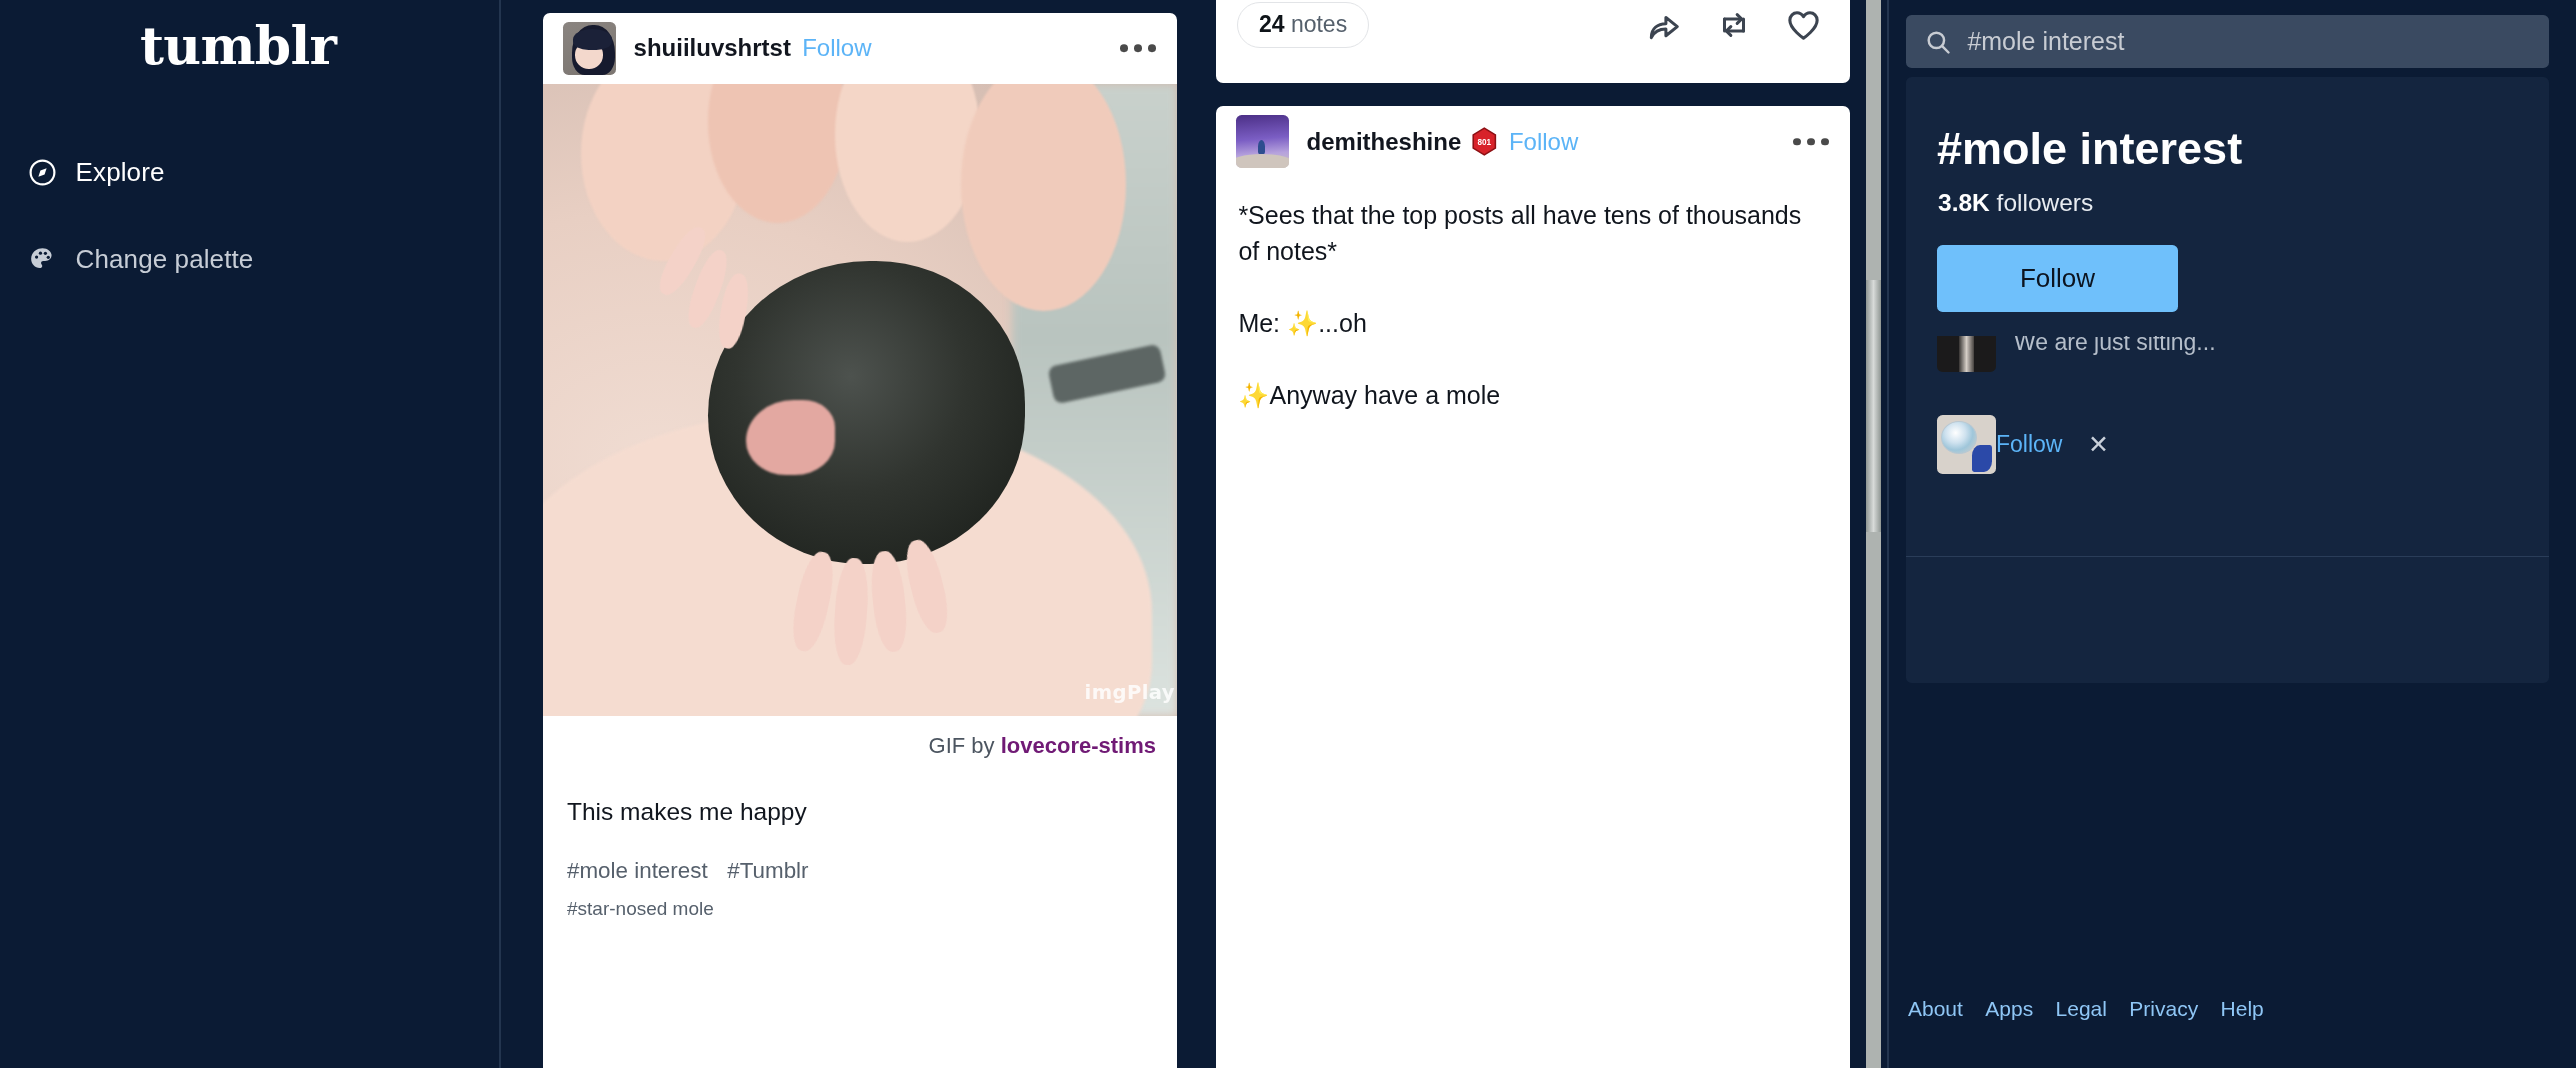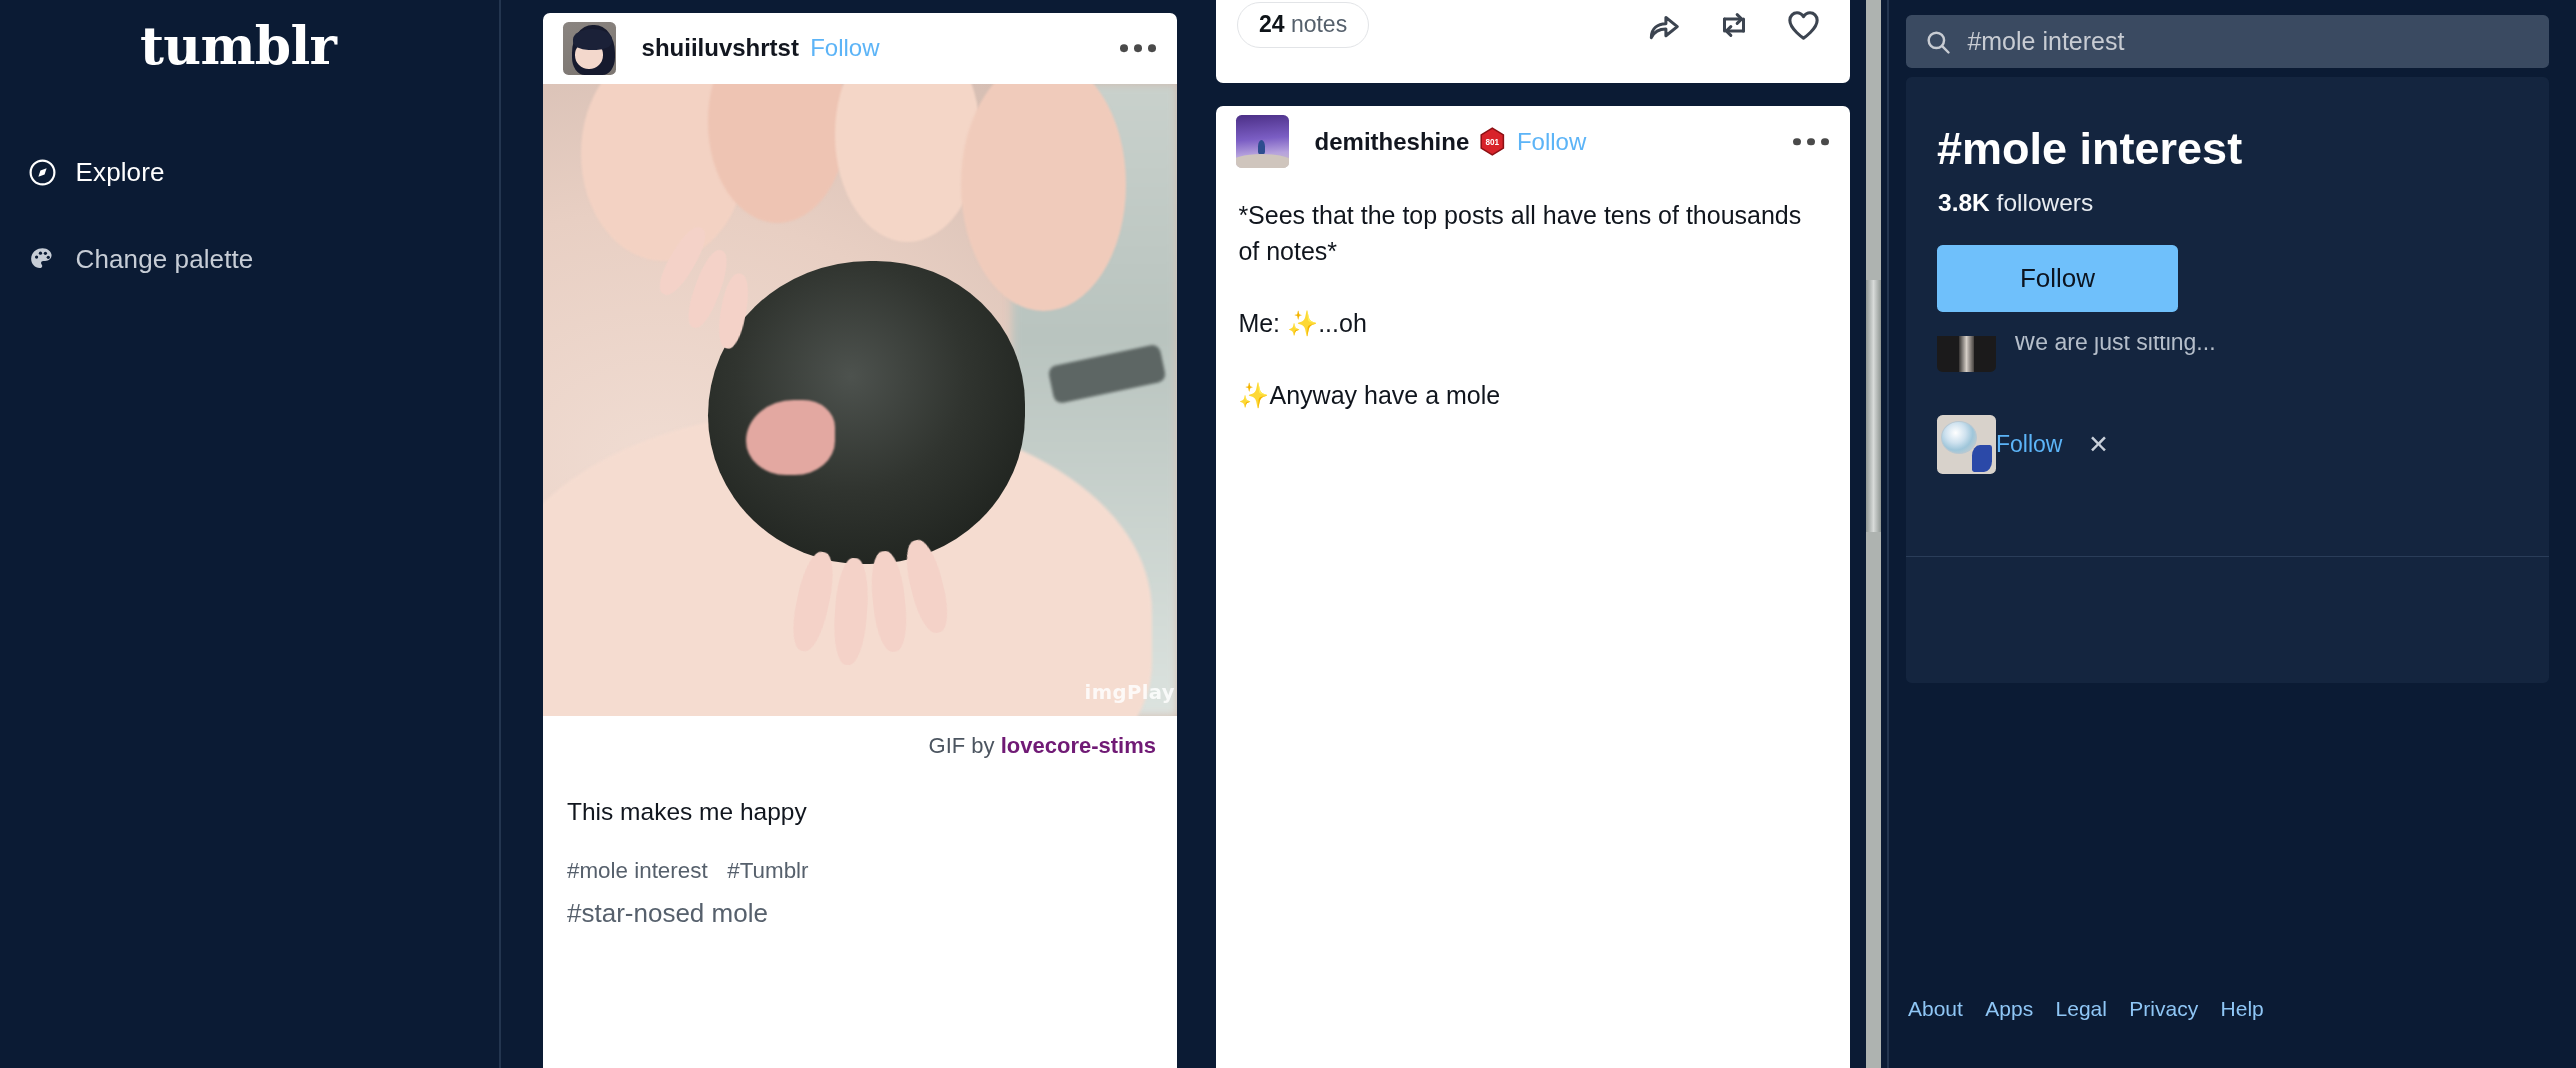--- a/index.html
+++ b/index.html
@@ -158,21 +158,21 @@
     border-radius: 40% 10% 40% 10%;
   }
   .avatar-thumb-dark { background: #1c1a18; }
   .avatar-thumb-dark .streak {
     position: absolute; left: 38%; top: 0;
     width: 24%; height: 100%;
     background: linear-gradient(90deg,#3a3632,#e6ddd2,#4b4540);
   }
 
   .post-head-name {
-    margin-left: 26px;
+    margin-left: 18px;
     font-size: 24px;
     font-weight: bold;
     color: #12161f;
     white-space: nowrap;
   }
   .post-head-follow {
     margin-left: 11.2px;
     font-size: 24px;
     color: #5cb4f7;
     cursor: pointer;
@@ -299,21 +299,21 @@
     padding: 28px 24px 0 24px;
     font-size: 22.4px;
     color: #56606c;
     display: flex;
     flex-wrap: wrap;
     gap: 19.6px;
   }
   .tag { cursor: pointer; white-space: nowrap; }
   .tags-fade-row {
     padding: 14px 24px 0 24px;
-    font-size: 26px;
+    font-size: 19px;
     color: #56606c;
     position: relative;
   }
   .card-fade {
     position: absolute;
     left: 0; bottom: 0;
     width: 100%; height: 84px;
     background: linear-gradient(180deg, rgba(255,255,255,0) 0%, rgba(255,255,255,0.85) 55%, #ffffff 100%);
     pointer-events: none;
   }

